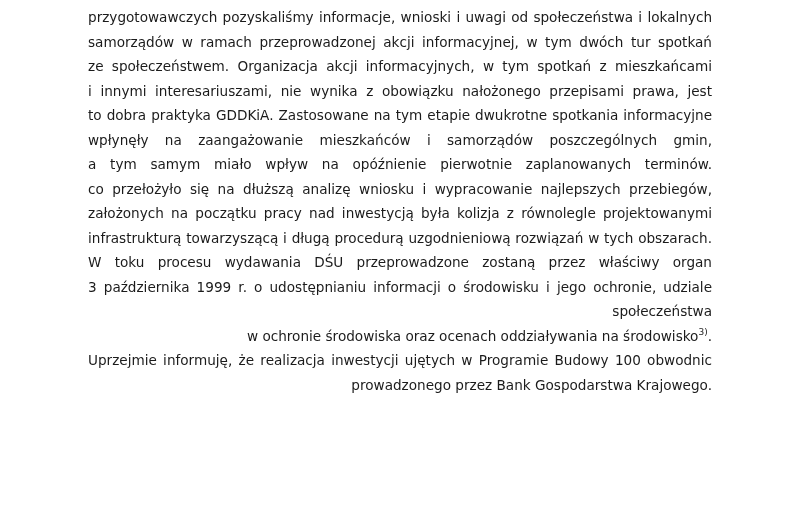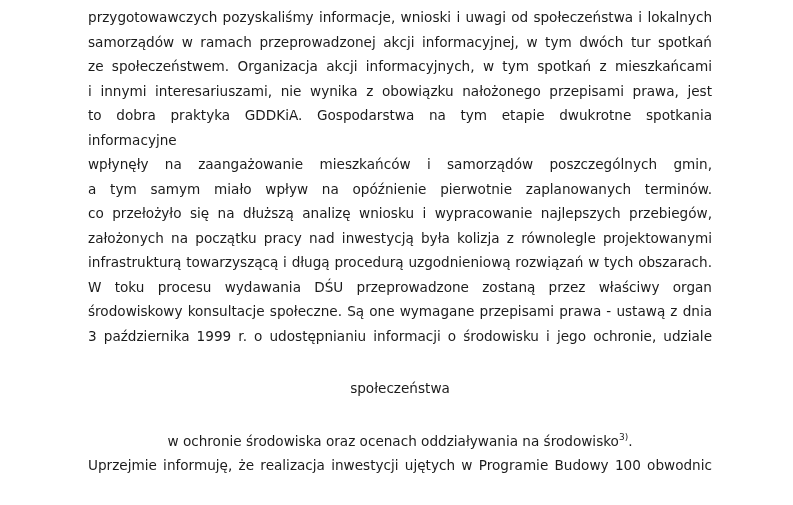--- a/index.html
+++ b/index.html
@@ -28,45 +28,43 @@
   }
   .line {
     min-height: 24.5px;
     white-space: normal;
   }
   .line.stretch {
     text-align: justify;
     text-align-last: justify;
   }
   .line.plain {
-    text-align: center;
-    margin-top: 28px;
+    text-align: right;
   }
   .footnote-ref {
     font-size: 9px;
     vertical-align: super;
     line-height: 0;
   }
 </style>
 </head>
 <body>
 
 <div class="page">
   <div class="textblock">
     <div class="line stretch">przygotowawczych pozyskaliśmy informacje, wnioski i uwagi od społeczeństwa i lokalnych</div>
     <div class="line stretch">samorządów w ramach przeprowadzonej akcji informacyjnej, w tym dwóch tur spotkań</div>
     <div class="line stretch">ze społeczeństwem. Organizacja akcji informacyjnych, w tym spotkań z mieszkańcami</div>
     <div class="line stretch">i innymi interesariuszami, nie wynika z obowiązku nałożonego przepisami prawa, jest</div>
-    <div class="line stretch">to dobra praktyka GDDKiA. Gospodarstwa na tym etapie dwukrotne spotkania informacyjne</div>
+    <div class="line stretch">to dobra praktyka GDDKiA. Zastosowane na tym etapie dwukrotne spotkania informacyjne</div>
     <div class="line stretch">wpłynęły na zaangażowanie mieszkańców i samorządów poszczególnych gmin,</div>
     <div class="line stretch">a tym samym miało wpływ na opóźnienie pierwotnie zaplanowanych terminów.</div>
     <div class="line stretch">co przełożyło się na dłuższą analizę wniosku i wypracowanie najlepszych przebiegów,</div>
     <div class="line stretch">założonych na początku pracy nad inwestycją była kolizja z równolegle projektowanymi</div>
     <div class="line stretch">infrastrukturą towarzyszącą i długą procedurą uzgodnieniową rozwiązań w tych obszarach.</div>
     <div class="line stretch">W toku procesu wydawania DŚU przeprowadzone zostaną przez właściwy organ</div>
-    <div class="line stretch">środowiskowy konsultacje społeczne. Są one wymagane przepisami prawa - ustawą z dnia</div>
     <div class="line stretch">3 października 1999 r. o udostępnianiu informacji o środowisku i jego ochronie, udziale</div>
     <div class="line plain">społeczeństwa</div>
     <div class="line plain"><span>w ochronie środowiska oraz ocenach oddziaływania na środowisko</span><sup class="footnote-ref">3)</sup><span>.</span></div>
     <div class="line stretch">Uprzejmie informuję, że realizacja inwestycji ujętych w Programie Budowy 100 obwodnic</div>
     <div class="line plain">prowadzonego przez Bank Gospodarstwa Krajowego.</div>
   </div>
 </div>
 
 </body></html>

